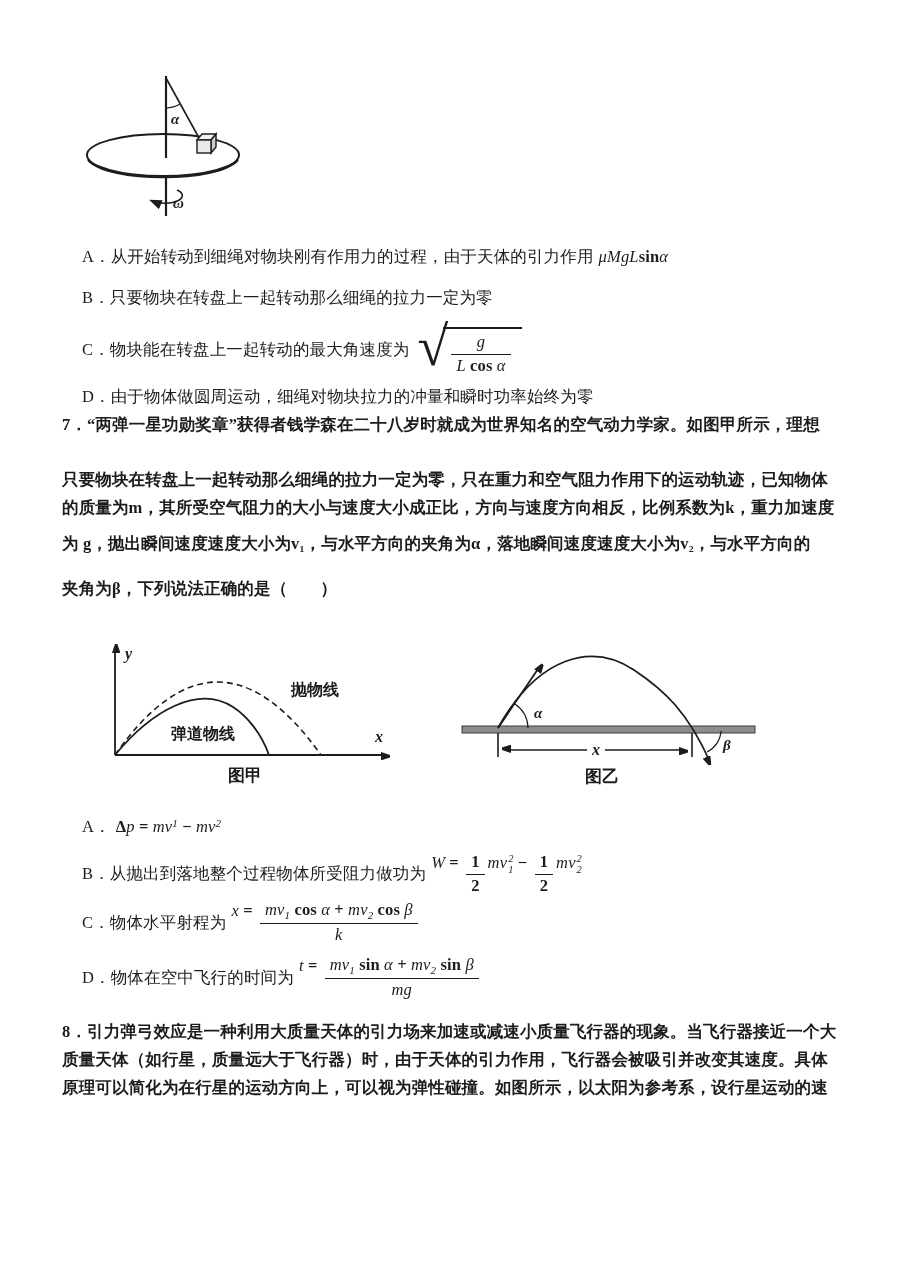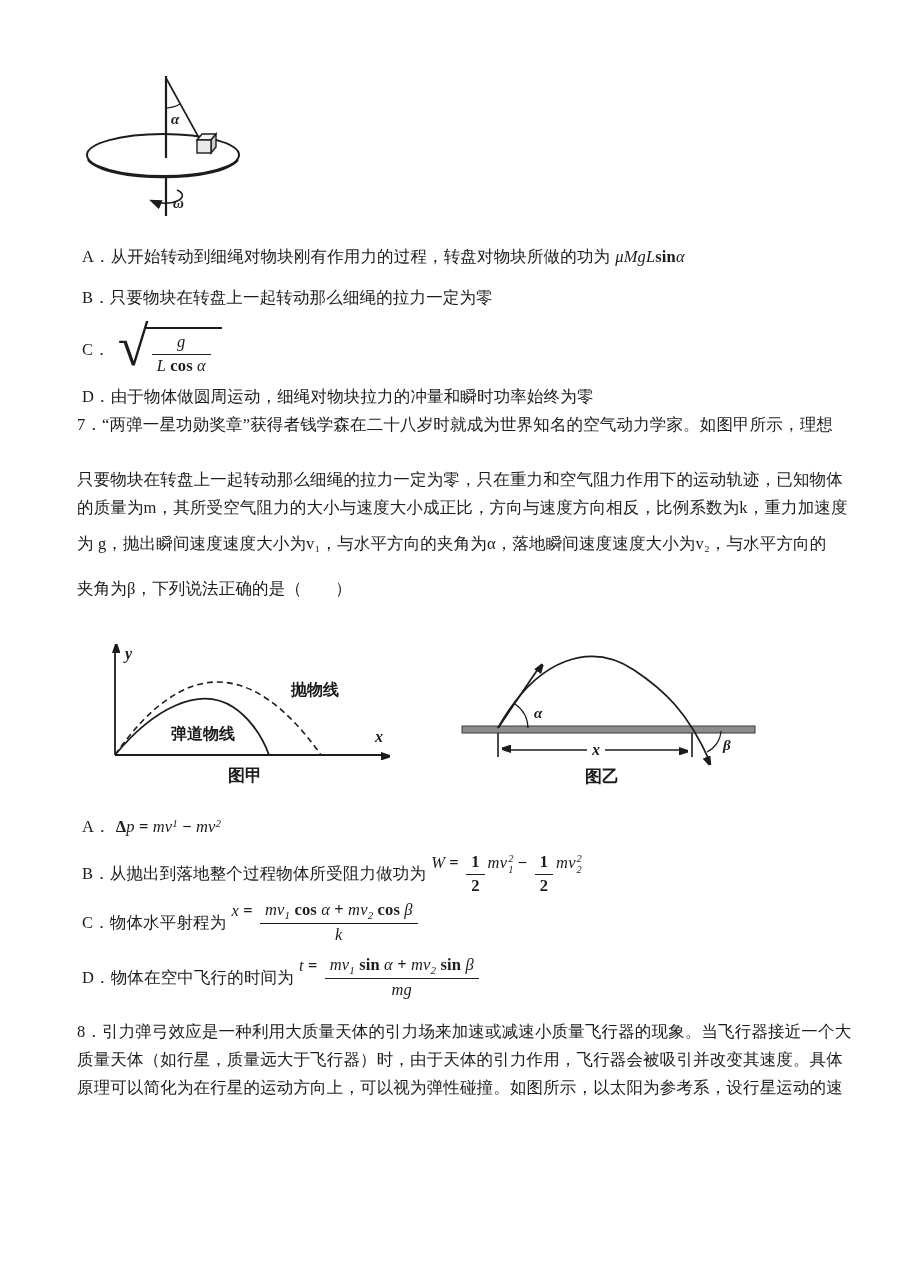--- a/index.html
+++ b/index.html
@@ -2,22 +2,22 @@
 <html><head>
 <meta charset="utf-8">
 <style>
   html,body{margin:0;padding:0;background:#e8e8e8;}
   .page{
     position:relative;width:900px;height:1273px;background:#ffffff;
     font-family:"Liberation Serif","DejaVu Serif",serif;
     color:#1c1c1c;overflow:hidden;margin:0 auto;
   }
   .q-line{
-    position:absolute;left:77px;width:800px;font-size:16.5px;line-height:21px;
-    white-space:nowrap;letter-spacing:0.15px;
+    position:absolute;left:62px;width:800px;font-size:16.5px;line-height:21px;
+    white-space:nowrap;letter-spacing:0.15px;font-weight:bold;
   }
   .opt{
     position:absolute;left:82px;display:flex;align-items:center;
     font-size:16.5px;white-space:pre;letter-spacing:0.15px;
   }
   .formula{display:inline-flex;margin-left:5px;font-size:16.5px;white-space:pre;}
   .it{font-style:italic;}
   .rm{font-style:normal;font-weight:bold;}
   .sub{font-size:11px;vertical-align:-4px;font-style:italic;}
   .ss{display:inline-flex;flex-direction:column;font-size:10.5px;line-height:1.05;
@@ -55,27 +55,27 @@
     <g>
       <polygon points="117,70 122,64 136,64 131,70" fill="#f4f4f4" stroke="#1c1c1c" stroke-width="1.4"></polygon>
       <polygon points="131,70 136,64 136,77 131,83" fill="#cccccc" stroke="#1c1c1c" stroke-width="1.4"></polygon>
       <rect x="117" y="70" width="14" height="13" fill="#e9e9e9" stroke="#1c1c1c" stroke-width="1.4"></rect>
     </g>
     <path d="M 97 120 A 15 6.5 0 1 1 72 131" fill="none" stroke="#1c1c1c" stroke-width="1.6" marker-end="url(#ah1)"></path>
     <text x="93" y="138" font-size="15" class="var">ω</text>
   </svg>
 
   <div class="opt" style="top:246px">
-    <span>A．</span><span>从开始转动到细绳对物块刚有作用力的过程，转盘对物块所做的功为</span><span class="formula"><span class="it">μMgL</span><span class="rm">sin</span><span class="it">α</span></span>
+    <span>A．</span><span>从开始转动到细绳对物块刚有作用力的过程，由于天体的引力作用</span><span class="formula"><span class="it">μMgL</span><span class="rm">sin</span><span class="it">α</span></span>
   </div>
   <div class="opt" style="top:287px">
     <span>B．</span><span>只要物块在转盘上一起转动那么细绳的拉力一定为零</span>
   </div>
   <div class="opt" style="top:320px;height:60px">
-    <span>C．</span><span class="formula"><span class="sqrt"><span class="radical">√</span><span class="radicand"><span class="frac"><span class="fnum"><span class="it">g</span></span><span class="fden"><span class="it">L</span><span class="rm"> cos </span><span class="it">α</span></span></span></span></span></span>
+    <span>C．</span><span>物块能在转盘上一起转动的最大角速度为</span><span class="formula"><span class="sqrt"><span class="radical">√</span><span class="radicand"><span class="frac"><span class="fnum"><span class="it">g</span></span><span class="fden"><span class="it">L</span><span class="rm"> cos </span><span class="it">α</span></span></span></span></span></span>
   </div>
   <div class="opt" style="top:386px">
     <span>D．</span><span>由于物体做圆周运动，细绳对物块拉力的冲量和瞬时功率始终为零</span>
   </div>
 
   <div class="q-line" style="top:414px">7．“两弹一星功勋奖章”获得者钱学森在二十八岁时就成为世界知名的空气动力学家。如图甲所示，理想</div>
   <div class="q-line" style="top:469px">只要物块在转盘上一起转动那么细绳的拉力一定为零，只在重力和空气阻力作用下的运动轨迹，已知物体</div>
   <div class="q-line" style="top:497px">的质量为m，其所受空气阻力的大小与速度大小成正比，方向与速度方向相反，比例系数为k，重力加速度</div>
   <div class="q-line" style="top:533px">为 g，抛出瞬间速度速度大小为v₁，与水平方向的夹角为α，落地瞬间速度速度大小为v₂，与水平方向的</div>
   <div class="q-line" style="top:578px">夹角为β，下列说法正确的是（　　）</div>

